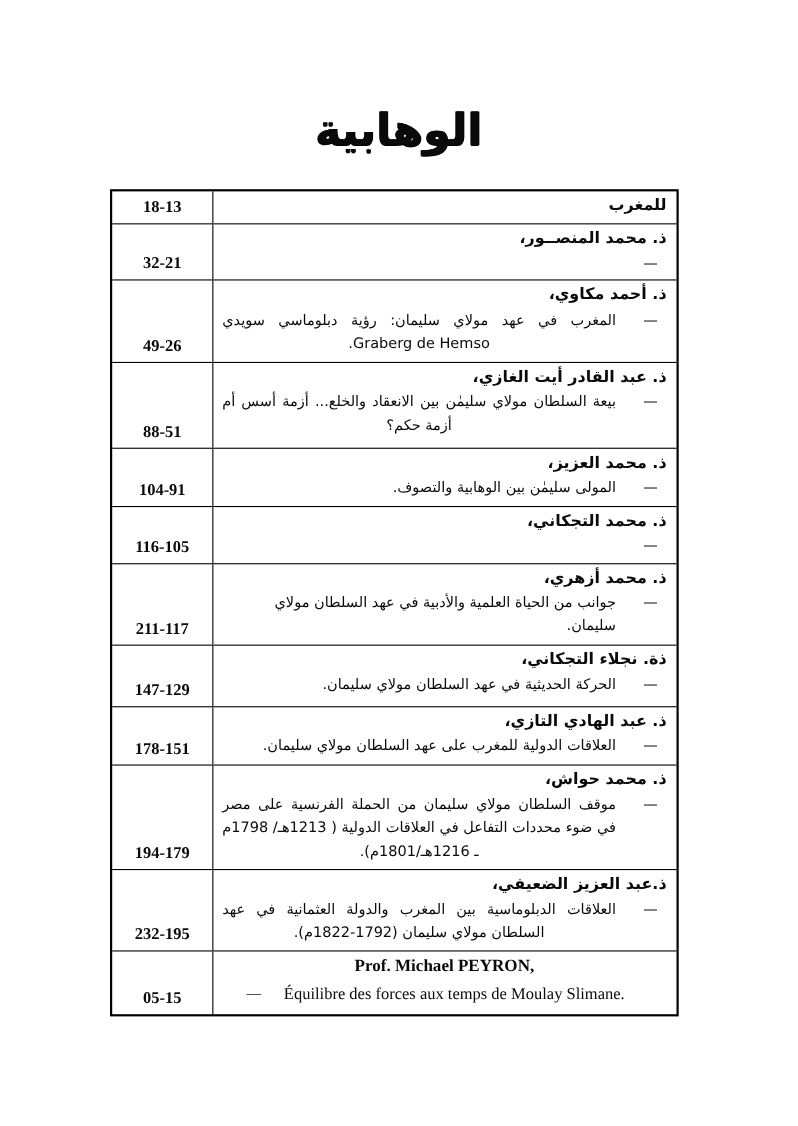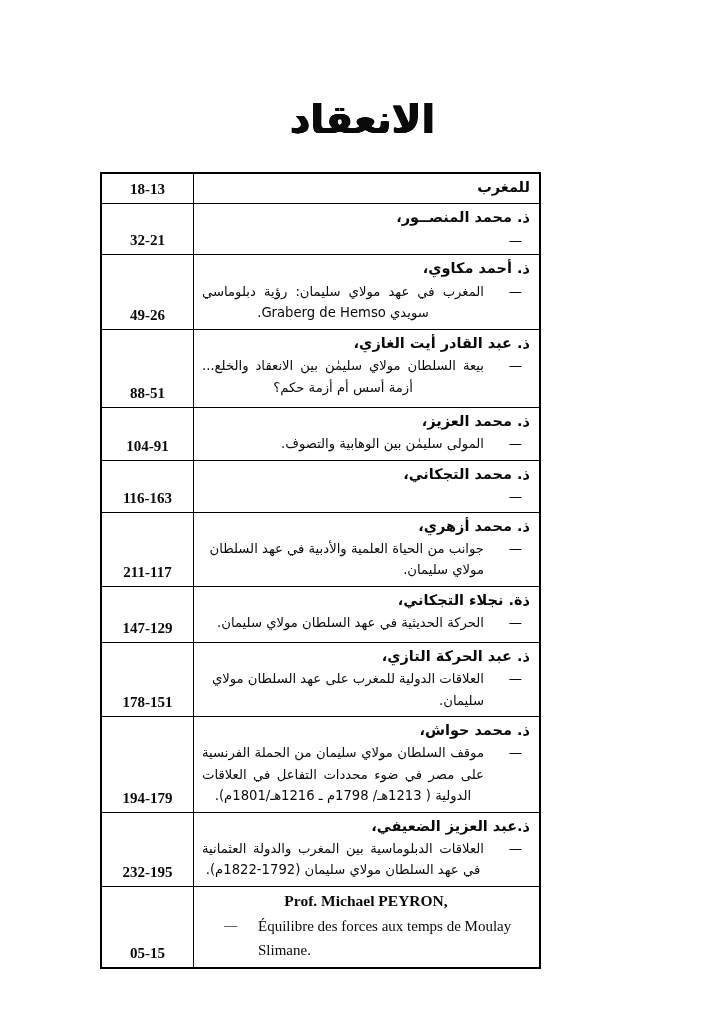--- a/index.html
+++ b/index.html
@@ -25,21 +25,21 @@
     font-family: "DejaVu Sans", sans-serif;
     font-size: 40px;
     font-weight: bold;
     letter-spacing: 0px;
     text-shadow: 0.6px 0 #000, -0.6px 0 #000, 0 0.4px #000;
   }
   .toc-table {
     position: absolute;
     top: 172px;
     left: 100px;
-    width: 441px;
+    width: 517px;
     border: 2px solid #000;
     box-sizing: border-box;
     background: #fff;
   }
   .row {
     display: flex;
     border-bottom: 1px solid #000;
     align-items: stretch;
   }
   .row:last-child { border-bottom: none; }
@@ -115,21 +115,21 @@
   .latin .item .dash {
     right: auto;
     left: 22px;
   }
 </style>
 </head>
 <body>
 
 <div>
 
-  <h1 class="title">الانعقاد</h1>
+  <h1 class="title">الوهابية</h1>
 
   <div class="toc-table">
 
     <div class="row r1">
       <div class="num-cell">18-13</div>
       <div class="text-cell" dir="rtl">
         <div class="author">للمغرب</div>
       </div>
     </div>
 
@@ -170,21 +170,21 @@
       <div class="text-cell" dir="rtl">
         <div class="author">ذ. محمد العزيز،</div>
         <div class="item single">
           <span class="dash">—</span>
           <span>المولى سليمٰن بين الوهابية والتصوف.</span>
         </div>
       </div>
     </div>
 
     <div class="row r6">
-      <div class="num-cell">116-163</div>
+      <div class="num-cell">116-105</div>
       <div class="text-cell" dir="rtl">
         <div class="author">ذ. محمد التجكاني،</div>
         <div class="item single">
           <span class="dash">—</span>
         </div>
       </div>
     </div>
 
     <div class="row r7">
       <div class="num-cell">211-117</div>
@@ -204,21 +204,21 @@
         <div class="item single">
           <span class="dash">—</span>
           <span>الحركة الحديثية في عهد السلطان مولاي سليمان.</span>
         </div>
       </div>
     </div>
 
     <div class="row r9">
       <div class="num-cell">178-151</div>
       <div class="text-cell" dir="rtl">
-        <div class="author">ذ. عبد الحركة التازي،</div>
+        <div class="author">ذ. عبد الهادي التازي،</div>
         <div class="item single">
           <span class="dash">—</span>
           <span>العلاقات الدولية للمغرب على عهد السلطان مولاي سليمان.</span>
         </div>
       </div>
     </div>
 
     <div class="row r10">
       <div class="num-cell">194-179</div>
       <div class="text-cell" dir="rtl">

